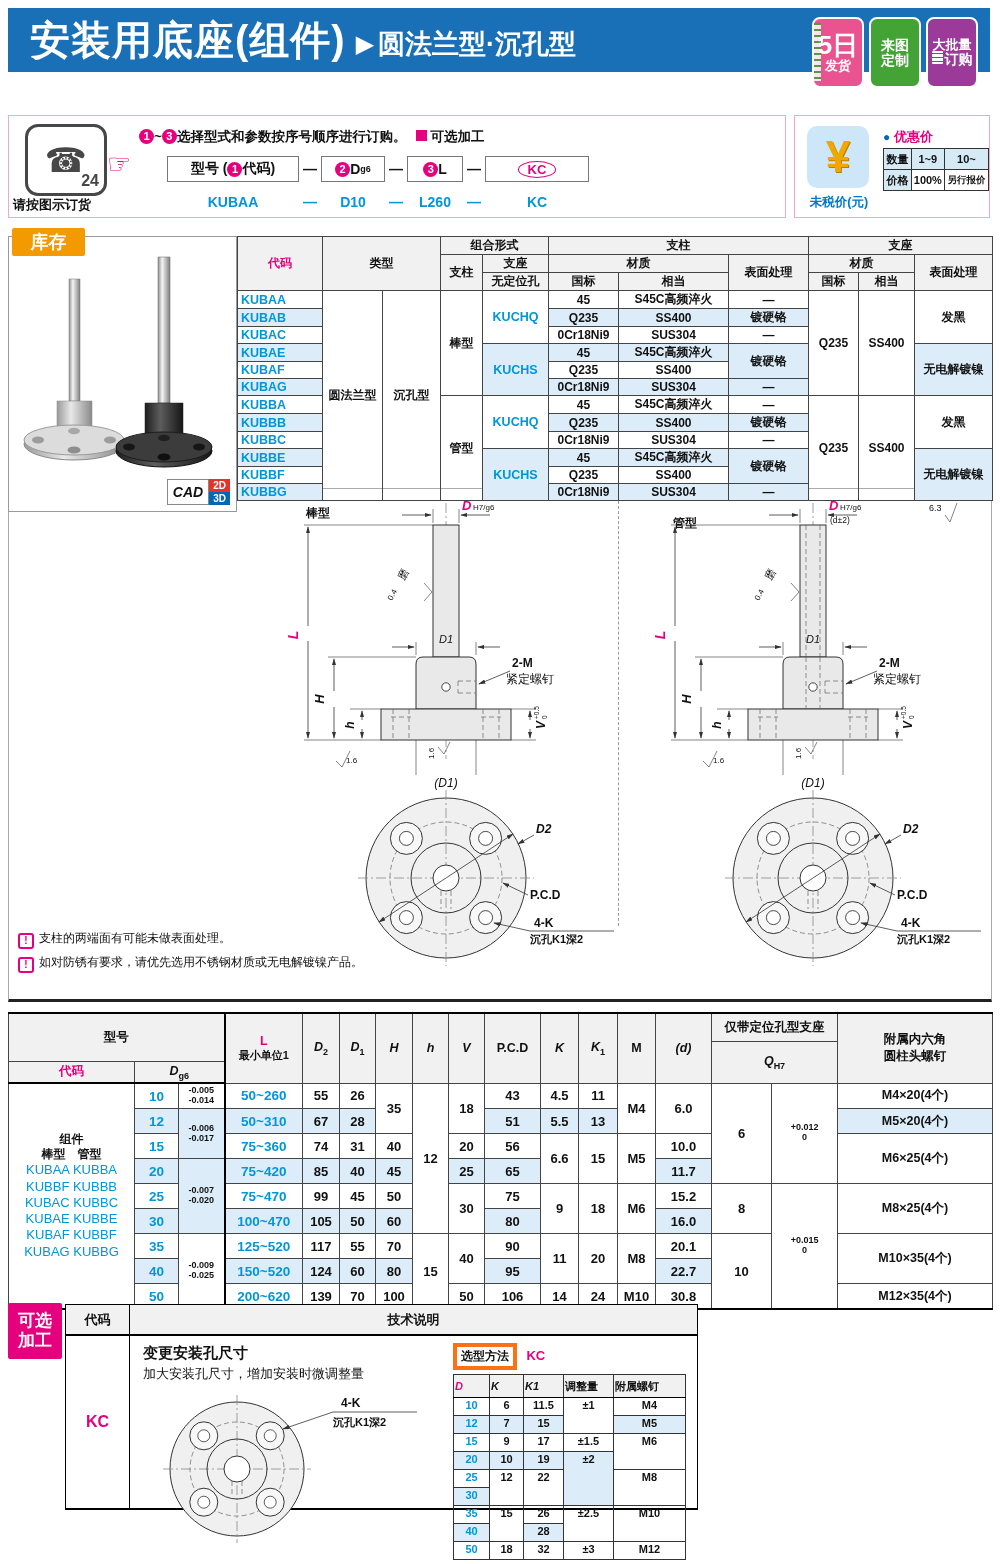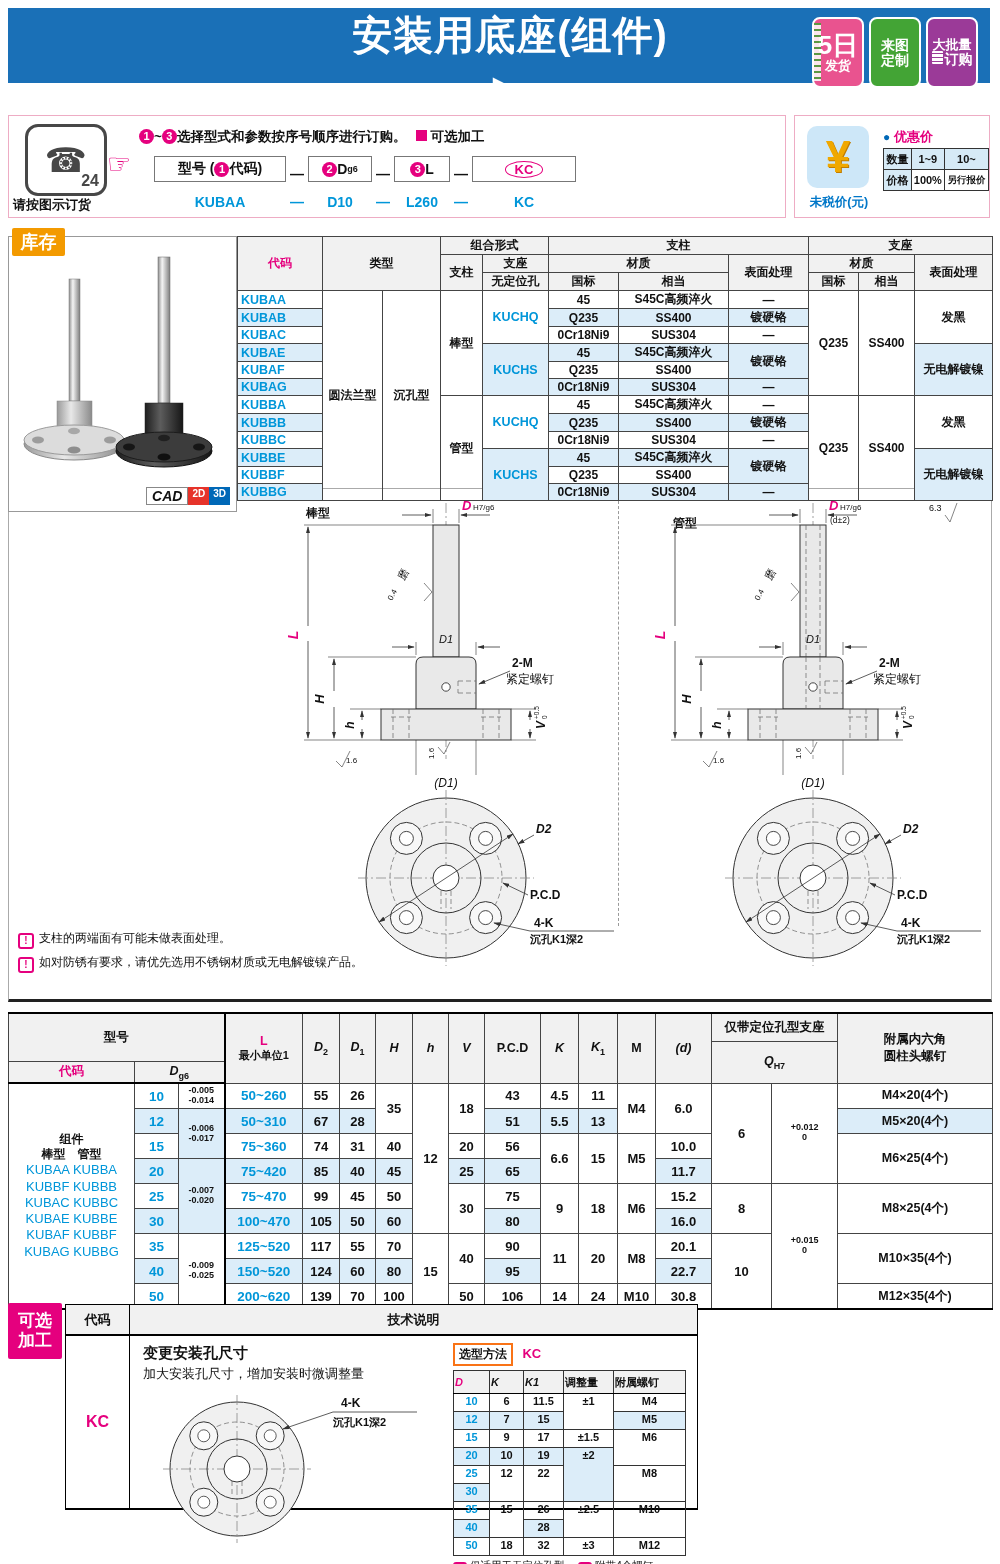--- a/index.html
+++ b/index.html
@@ -3,21 +3,21 @@
 <meta charset="utf-8">
 <style>
 html,body{margin:0;padding:0;}
 body{width:1000px;height:1564px;position:relative;background:#fff;
   font-family:"Liberation Sans","DejaVu Sans",sans-serif;color:#111;overflow:hidden;}
 .abs{position:absolute;}
 .mag{color:#e5007e;}
 .bold{font-weight:bold;}
 
 
-#topbar{left:8px;top:8px;width:982px;height:75px;background:#1a70b7;display:flex;align-items:center;flex-direction:column;}
+#topbar{left:8px;top:8px;width:982px;height:64px;background:#1a70b7;display:flex;align-items:center;}
 #topbar .title{color:#fff;font-weight:bold;font-size:40px;letter-spacing:1px;margin-left:22px;white-space:nowrap;}
 #topbar .arrow{color:#fff;font-size:24px;margin:8px 4px 0 10px;}
 #topbar .subtitle{color:#fff;font-weight:bold;font-size:27px;margin-top:8px;white-space:nowrap;}
 .badges{position:absolute;right:12px;top:9px;display:flex;gap:5px;}
 .badge{width:52px;height:71px;border:2px solid #fff;border-radius:8px;color:#fff;font-weight:bold;
   display:flex;flex-direction:column;align-items:center;justify-content:center;box-sizing:border-box;line-height:1.05;}
 .badge.pink{background:#e9538f;}
 .badge.green{background:#43a435;}
 .badge.purple{background:#9b3a98;}
 .badge .big{font-size:26px;}
@@ -34,47 +34,47 @@
 #phone{position:absolute;left:16px;top:8px;width:76px;height:66px;border:3px solid #474747;border-radius:13px;
   display:flex;align-items:center;justify-content:center;}
 #phone .ph{font-size:34px;color:#474747;}
 #phone .n24{position:absolute;right:5px;bottom:3px;font-weight:bold;font-size:16px;color:#474747;}
 #phone-cap{position:absolute;left:4px;top:80px;width:110px;font-size:13px;font-weight:bold;}
 #finger{position:absolute;left:98px;top:32px;font-size:27px;color:#e5007e;}
 .numcirc{display:inline-block;width:15px;height:15px;border-radius:50%;background:#e5007e;color:#fff;
   font-size:11px;font-weight:bold;line-height:15px;text-align:center;vertical-align:1px;}
 #order-line1{position:absolute;left:130px;top:12px;font-size:13.5px;font-weight:bold;}
 .sq{display:inline-block;width:11px;height:11px;background:#e5007e;margin:0 3px 0 10px;}
-.orow{position:absolute;left:125px;display:flex;align-items:flex-end;padding-left:20px;}
+.orow{position:absolute;left:138px;display:flex;align-items:center;padding-left:20px;}
 .ocell{display:flex;align-items:center;justify-content:center;font-weight:bold;font-size:14px;}
 .obox{border:1.5px solid #777;height:26px;box-sizing:border-box;background:#fff;}
 .w1{width:132px}.w2{width:64px}.w3{width:56px}.w4{width:104px}.wd{width:22px}
 .kc-oval{border:1.5px solid #e5007e;border-radius:50%;padding:0 9px;color:#e5007e;font-weight:bold;font-size:13px;}
 #order-example{top:78px;color:#0096d9;font-size:15px;}
 sub.g6{font-size:9px;}
 #pricebox{left:794px;top:115px;width:196px;height:103px;}
 #yenicon{position:absolute;left:12px;top:10px;width:62px;height:62px;border-radius:10px;background:#cde7f8;
   display:flex;align-items:center;justify-content:center;}
 #yenicon span{font-size:44px;font-weight:bold;color:#f0a800;text-shadow:1px 1px 0 #c07c00;}
 #price-cap{position:absolute;left:2px;top:78px;width:84px;text-align:center;color:#0077c8;font-weight:bold;font-size:12.5px;}
 #price-title{position:absolute;left:88px;top:12px;font-size:13px;font-weight:bold;}
 #price-title .dot{color:#0068b7;font-size:12px;}
 #pricetbl{position:absolute;left:88px;top:32px;border-collapse:collapse;table-layout:fixed;}
 #pricetbl td{border:1px solid #333;font-size:11px;font-weight:bold;text-align:center;height:20px;padding:0 2px;white-space:nowrap;}
 #pricetbl .hd{background:#d6eaf6;}
 #pricetbl .small{font-size:9.5px;}
 
 
 #stockbox{left:8px;top:236px;width:227px;height:274px;border:1px solid #999;background:#fff;z-index:5;}
-#stocklabel{left:12px;top:228px;width:53px;height:28px;background:#f39a00;color:#fff;font-weight:bold;
+#stocklabel{left:12px;top:228px;width:73px;height:28px;background:#f39a00;color:#fff;font-weight:bold;
   font-size:18px;display:flex;align-items:center;justify-content:center;z-index:6;border-radius:2px;}
 #cadbadge{position:absolute;right:6px;bottom:6px;display:flex;align-items:stretch;z-index:6;}
 #cadbadge .cad{border:1px solid #888;background:#fff;font-weight:bold;font-style:italic;font-size:14px;
   display:flex;align-items:center;padding:0 5px;}
-#cadbadge .dcol{display:flex;flex-direction:row;}
+#cadbadge .dcol{display:flex;flex-direction:column;}
 #cadbadge .d2{background:#e6332a;color:#fff;font-size:10px;font-weight:bold;padding:1px 4px;}
 #cadbadge .d3{background:#0068b7;color:#fff;font-size:10px;font-weight:bold;padding:1px 4px;}
 
 
 table.cat{border-collapse:collapse;table-layout:fixed;}
 table.cat th,table.cat td{border:1px solid #444;padding:0;text-align:center;overflow:hidden;white-space:nowrap;}
 table.cat th{background:#f1f1f1;font-weight:bold;}
 table.cat tbody tr:nth-child(even){background:#dcedf9;}
 table.cat tbody td{background:transparent;}
 
@@ -112,21 +112,21 @@
 #kcbadge{left:8px;top:1303px;width:54px;height:56px;background:#e5007e;color:#fff;font-weight:bold;font-size:17px;
   display:flex;flex-direction:column;align-items:center;justify-content:center;line-height:1.2;border-radius:2px;}
 #kctbl{position:absolute;left:65px;top:1304px;width:632px;border-collapse:collapse;table-layout:fixed;}
 #kctbl th{border:1px solid #000;border-bottom:2px solid #000;background:#f1f1f1;font-size:13px;font-weight:bold;height:27px;}
 #kctbl td{border:1px solid #000;border-bottom:2px solid #000;vertical-align:top;}
 #kctbl td.kccode{color:#e5007e;font-weight:bold;font-size:16px;text-align:center;vertical-align:middle;}
 #kc-content{position:relative;height:170px;text-align:left;padding-left:24px;}
 #kc-title{position:absolute;left:12px;top:7px;font-size:15px;font-weight:bold;}
 #kc-desc{position:absolute;left:12px;top:28px;font-size:13px;}
 #kc-method{position:absolute;left:322px;top:6px;width:242px;}
-#kc-method .mlabel{display:inline-block;border:2px solid #f97316;padding:1px 4px;font-size:12px;font-weight:bold;}
+#kc-method .mlabel{display:inline-block;border:4px solid #f97316;padding:1px 4px;font-size:12px;font-weight:bold;}
 #kc-method .mcode{color:#e5007e;font-weight:bold;font-size:13px;margin-left:5px;}
 #kcsub{border-collapse:collapse;table-layout:fixed;margin-top:4px;}
 #kcsub th{border:1px solid #333;border-bottom:1.5px solid #000;background:#f1f1f1;font-size:11px;height:20px;font-weight:bold;}
 #kcsub td{border:1px solid #333;font-size:11px;font-weight:bold;text-align:center;height:15px;background:transparent;}
 #kcsub tbody tr:nth-child(even){background:#dcedf9;}
 #kcsub td.dval{color:#0096d9;}
 #kcsub th.dmag{color:#e5007e;}
 #kc-notes{margin-top:3px;font-size:10.5px;white-space:nowrap;}
 #kc-notes .note-ic{width:10px;height:10px;font-size:8px;line-height:10px;margin-right:3px;}
 

